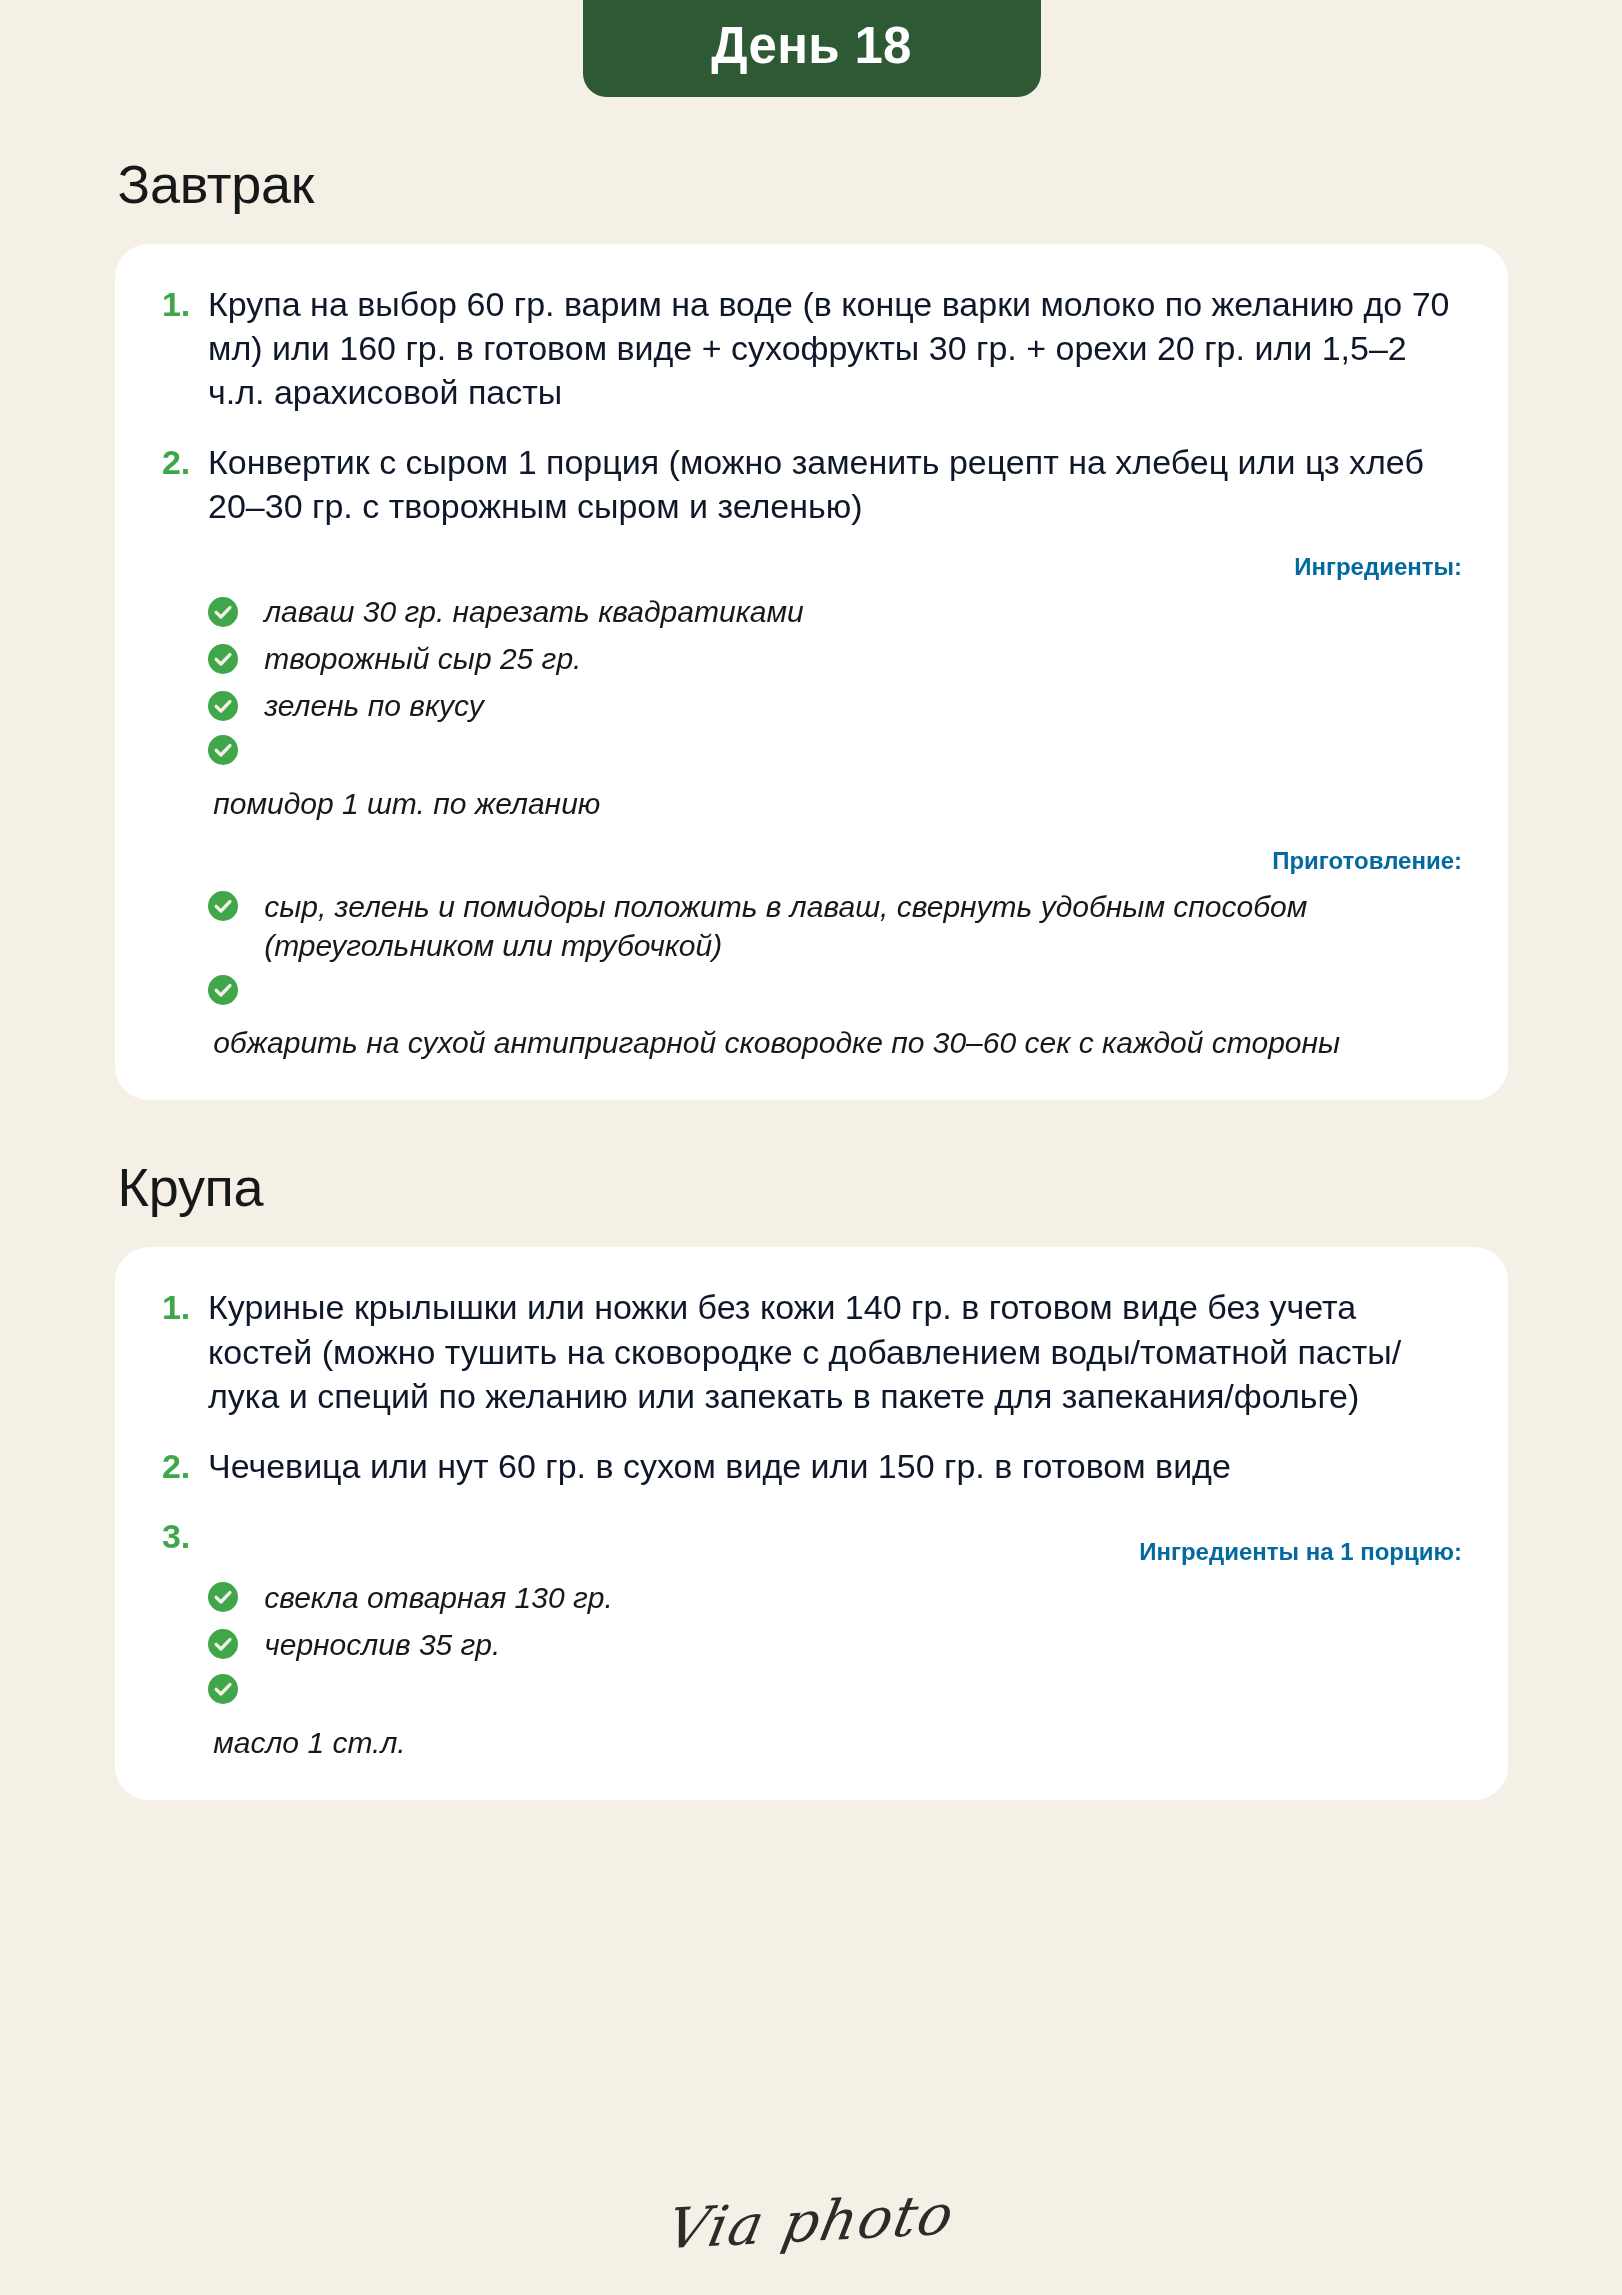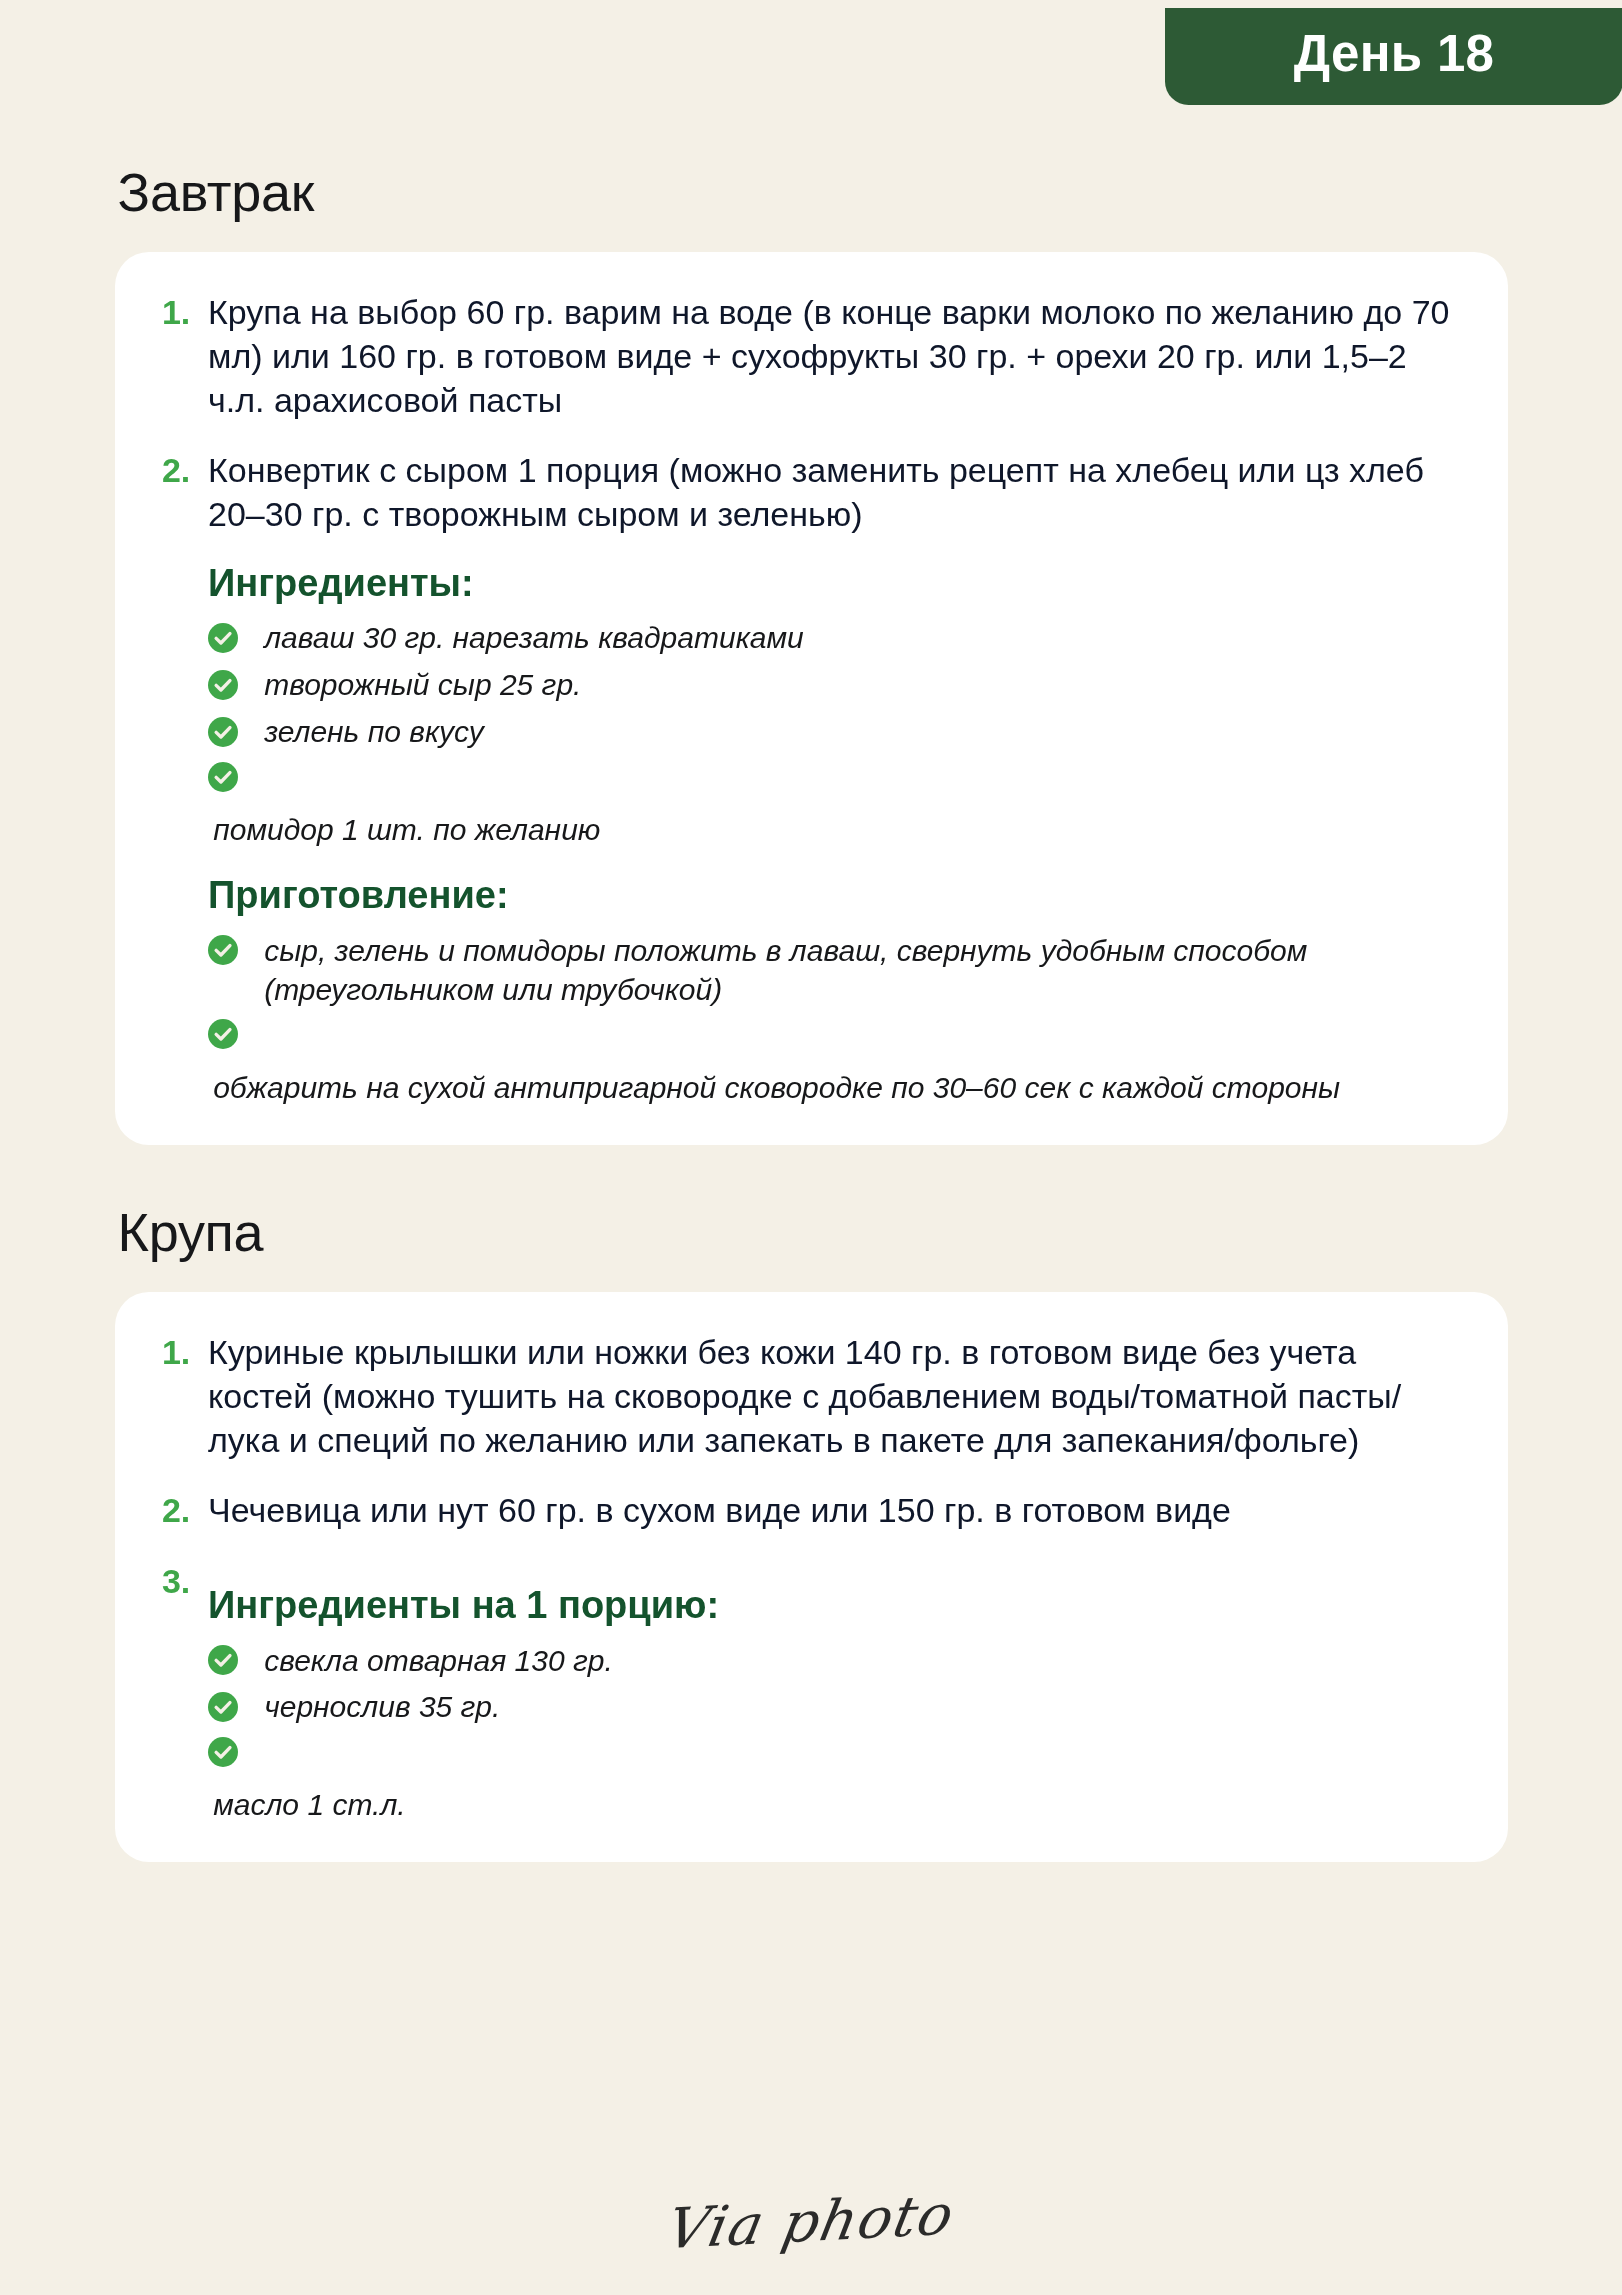--- a/index.html
+++ b/index.html
@@ -13,22 +13,22 @@
     font-family: "Liberation Sans", "DejaVu Sans", sans-serif;
     color: #17181a;
     overflow: hidden;
     position: relative;
   }
 
   
   .header-wrap {
     width: 100%;
     display: flex;
-    justify-content: flex-end;
-    padding-top: 8px;
+    justify-content: center;
+    padding-top: 0;
   }
   .day-badge {
     background: #2d5a35;
     color: #ffffff;
     border-radius: 0 0 23.6px 23.6px;
     padding: 19.6px 79px 26px 79px;
     min-width: 458px;
     box-sizing: border-box;
     text-align: center;
     font-size: 51px;
@@ -84,25 +84,26 @@
   }
   .otext {
     font-size: 34px;
     line-height: 1.30;
     color: #0f172a;
   }
 
   
   .subblock { margin-top: 22px; }
   .subtitle {
-    font-size: 38px;
+    font-size: 24px;
     font-weight: 700;
-    color: #14532d;
+    color: #0369a1;
     margin-bottom: 10.5px;
     line-height: 1.3;
+    text-align: right;
   }
   .blist {
     list-style: none;
     margin: 0;
     padding: 0;
   }
   .bitem {
     display: flex;
     align-items: flex-start;
     margin-bottom: 7.9px;

